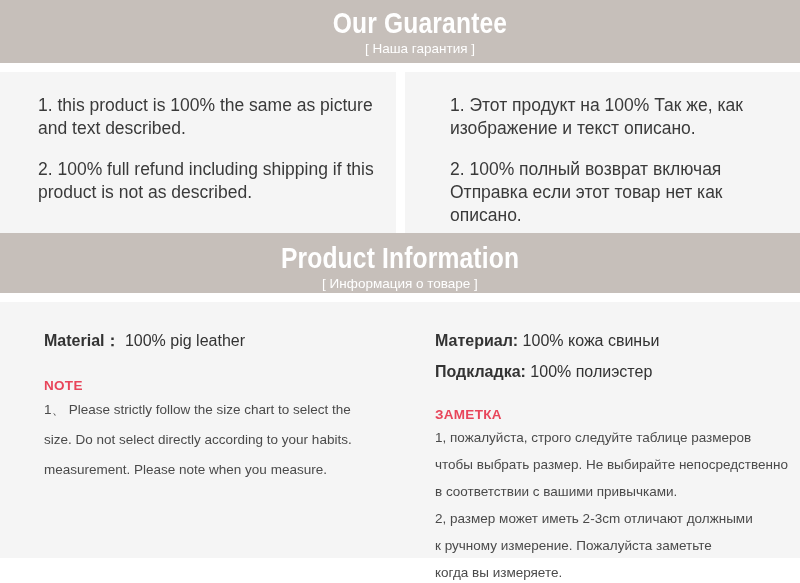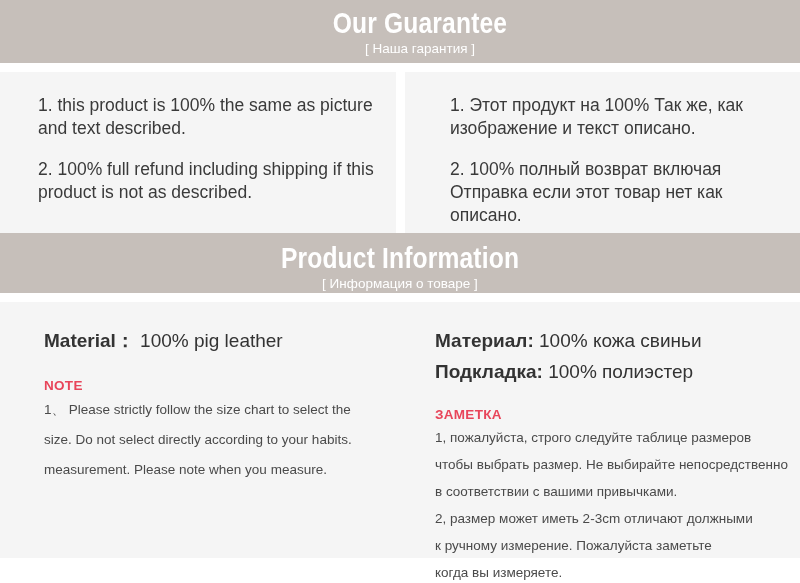--- a/index.html
+++ b/index.html
@@ -97,21 +97,21 @@
   #product-col-en {
     width: 420px;
     padding: 23px 12px 0 44px;
   }
   #product-col-ru {
     width: 380px;
     padding: 23px 10px 0 15px;
   }
 
   .spec-line {
-    font-size: 19px;
+    font-size: 16px;
     line-height: 31px;
     color: #333333;
     white-space: nowrap;
   }
   .spec-label { font-weight: bold; }
   .spec-value { font-weight: normal; }
 
   .note-head {
     color: #e8455a;
     font-size: 13.5px;

